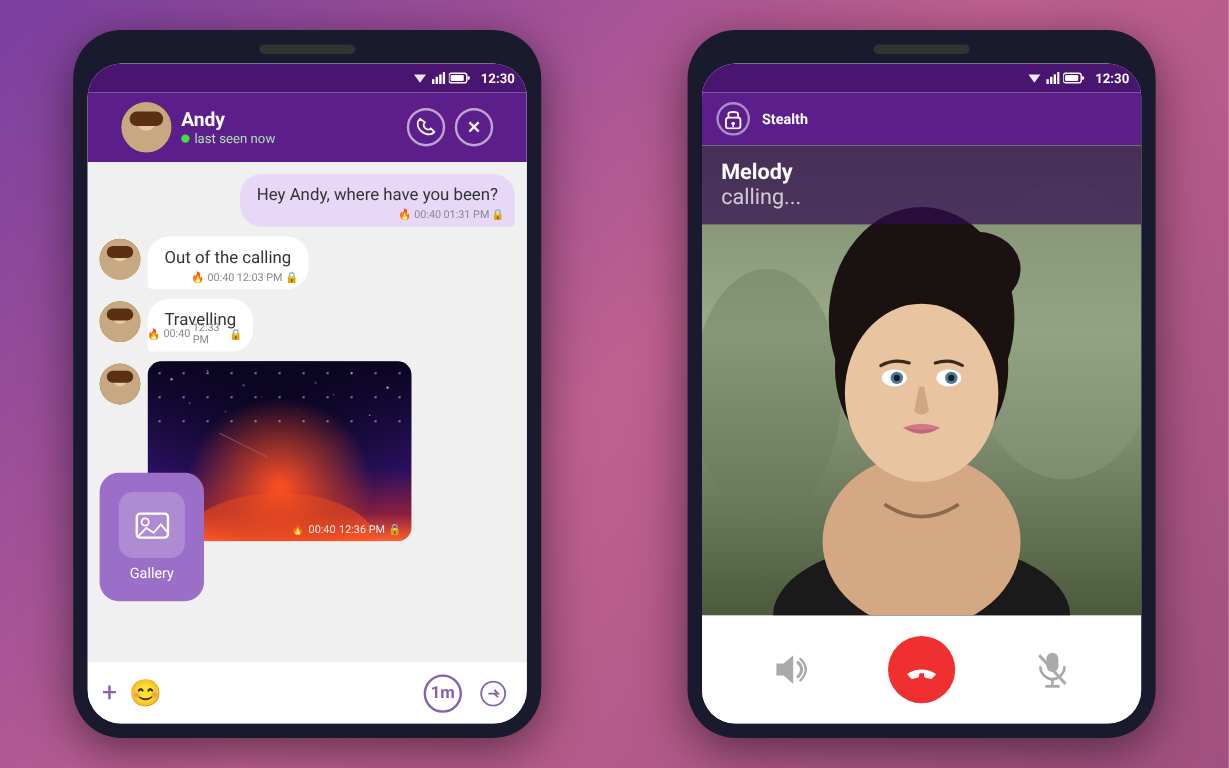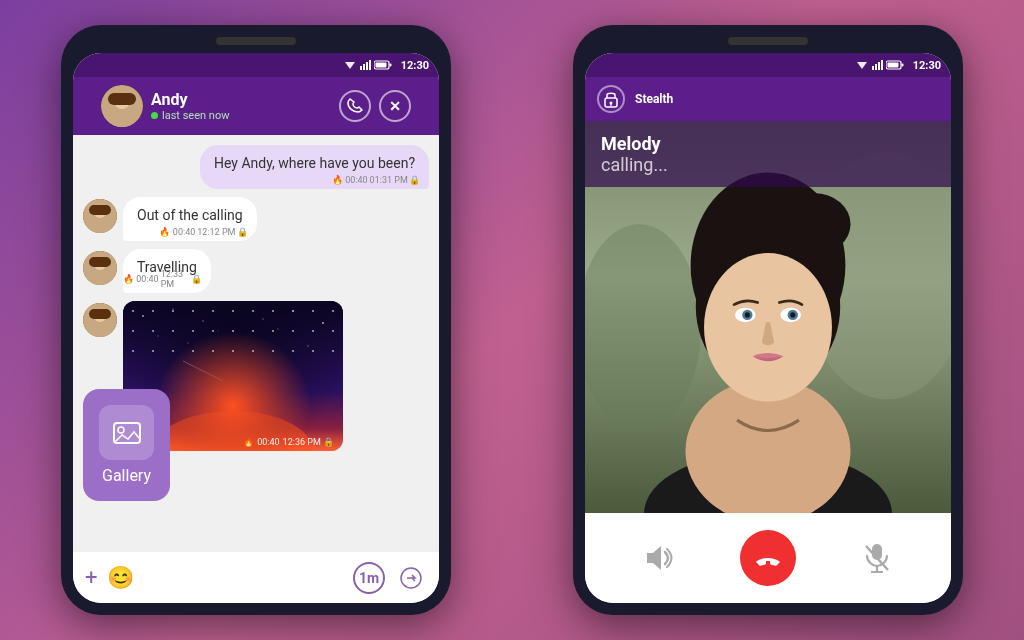--- a/index.html
+++ b/index.html
@@ -242,21 +242,21 @@
       background: rgba(255,255,255,0.2);
       border-radius: 12px;
       display: flex;
       align-items: center;
       justify-content: center;
       font-size: 28px;
       color: white;
     }
 
     .media-label {
-      font-size: 16px;
+      font-size: 12px;
       color: white;
     }
 
     
     .chat-bottom-bar {
       background: white;
       height: 52px;
       display: flex;
       align-items: center;
       padding: 0 12px;
@@ -475,21 +475,21 @@
             <circle cx="17" cy="13" r="6" fill="#e8c9a0"></circle>
             <ellipse cx="17" cy="30" rx="11" ry="8" fill="#c8a882"></ellipse>
             <rect x="6" y="6" width="22" height="10" rx="5" fill="#5a3010"></rect>
           </svg>
         </div>
         <div class="incoming-content">
           <span>Out of the calling</span>
           <div class="message-time">
             <span style="font-size:9px;">🔥</span>
             <span>00:40</span>
-            <span>12:12 PM</span>
+            <span>12:03 PM</span>
             <span>🔒</span>
           </div>
         </div>
       </div>
 
       <div class="incoming-row">
         <div class="avatar-small" style="width:34px;height:34px;margin-top:2px;">
           <svg width="34" height="34" viewBox="0 0 34 34">
             <circle cx="17" cy="17" r="17" fill="#c8a882"></circle>
             <circle cx="17" cy="13" r="6" fill="#e8c9a0"></circle>

